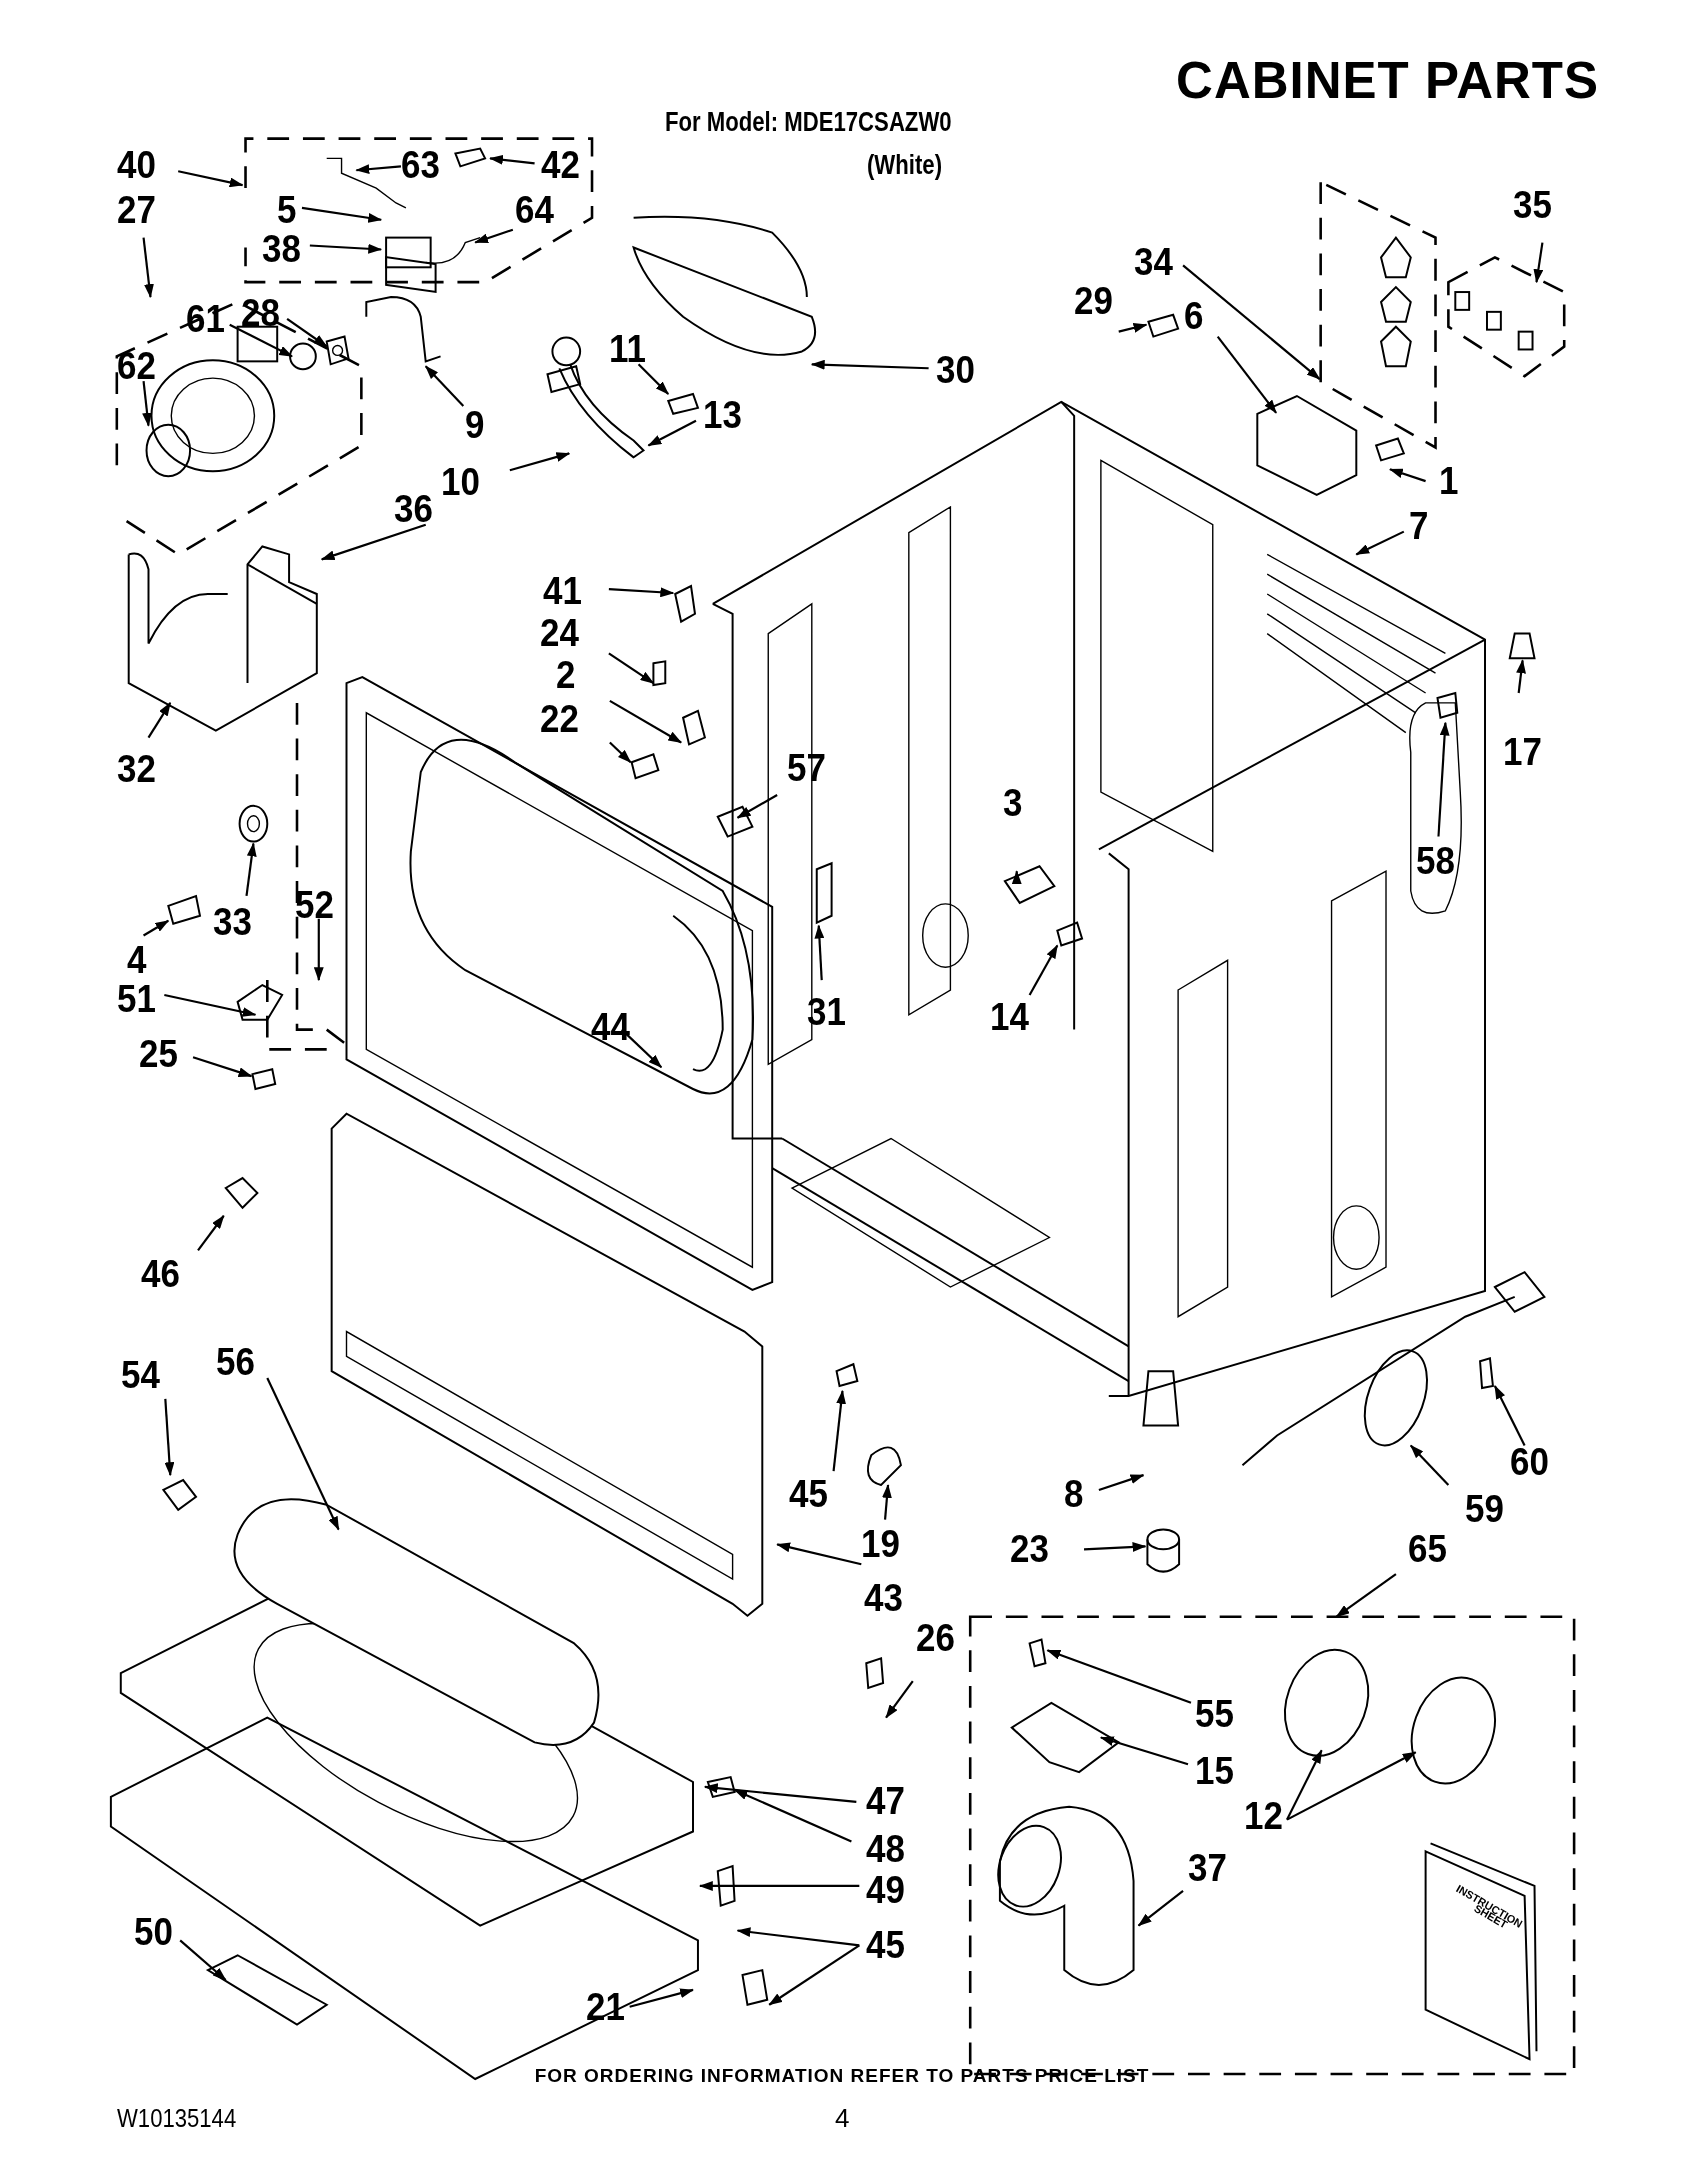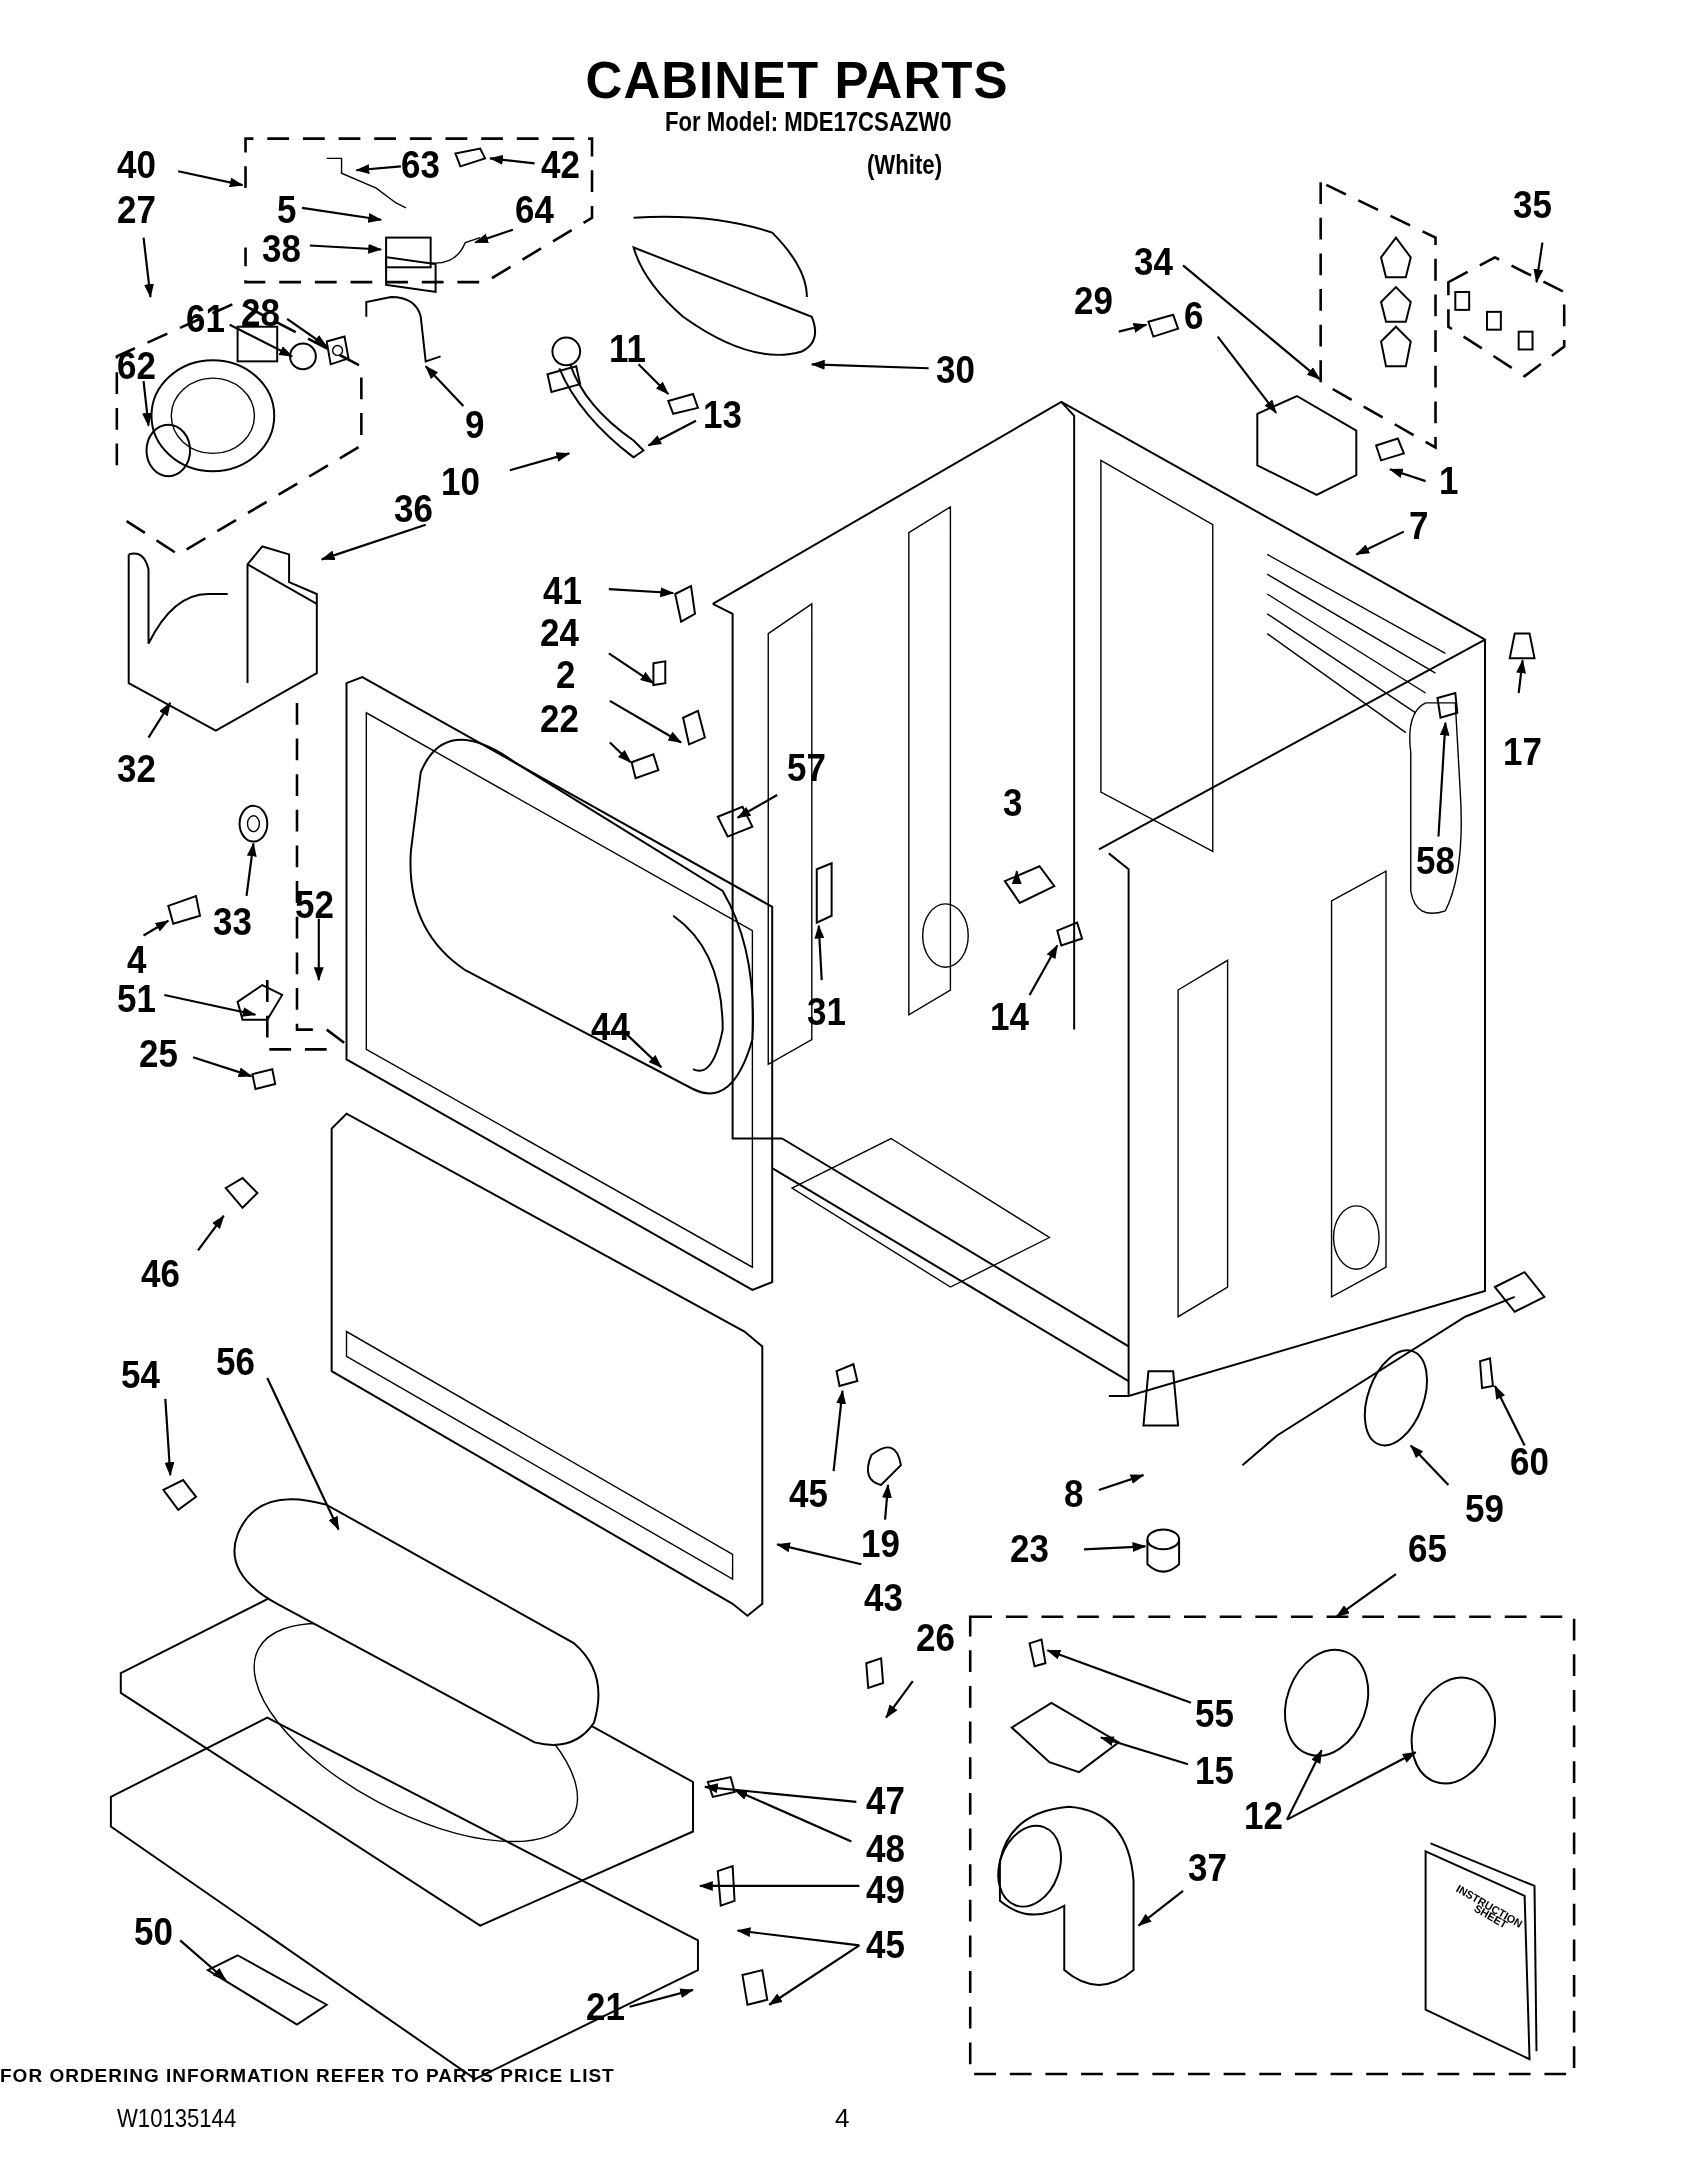--- a/index.html
+++ b/index.html
@@ -1,28 +1,28 @@
 <!DOCTYPE html>
 <html><head>
 <meta charset="utf-8">
 <style>
   html, body { margin: 0; padding: 0; background: #ffffff; }
   body { width: 1684px; height: 2179px; position: relative; overflow: hidden;
          font-family: "Liberation Sans", sans-serif; color: #000; }
-  .title { position: absolute; left: 0; width: 1604px; top: 51px; text-align: center;
+  .title { position: absolute; left: 0; width: 1604px; top: 51px; text-align: right;
            font-weight: bold; font-size: 51px; letter-spacing: 1px; }
   .title span { position: relative; left: -5px; }
   .subtitle { position: absolute; left: 665px; top: 107px; font-weight: bold; font-size: 27px;
               transform: scaleX(0.82); transform-origin: left top; }
   .variant { position: absolute; left: 867px; top: 150px; font-weight: bold; font-size: 27px;
              transform: scaleX(0.82); transform-origin: left top; }
   svg.diagram { position: absolute; left: 0; top: 0; }
   .callout { position: absolute; font-weight: bold; font-size: 38px; line-height: 1;
              transform: scaleX(0.92); transform-origin: left top; white-space: nowrap; }
-  .footer-note { position: absolute; left: 0; width: 1684px; top: 2065px; text-align: left;
+  .footer-note { position: absolute; left: 0; width: 1684px; top: 2065px; text-align: center;
                  font-weight: bold; font-size: 19px; letter-spacing: 1px; }
   .doc-number { position: absolute; left: 117px; top: 2103px; font-size: 26px;
                 transform: scaleX(0.85); transform-origin: left top; }
   .page-number { position: absolute; left: 835px; top: 2103px; font-size: 26px; }
   .stroke { fill: none; stroke: #000; stroke-width: 2; }
   .thin { fill: none; stroke: #000; stroke-width: 1.4; }
   .dash { fill: none; stroke: #000; stroke-width: 2.6; stroke-dasharray: 22 14; }
   .leader { fill: none; stroke: #000; stroke-width: 2.2; }
   .arrowhead { fill: #000; }
   .foam { fill: #fff; stroke: #000; stroke-width: 2; }

